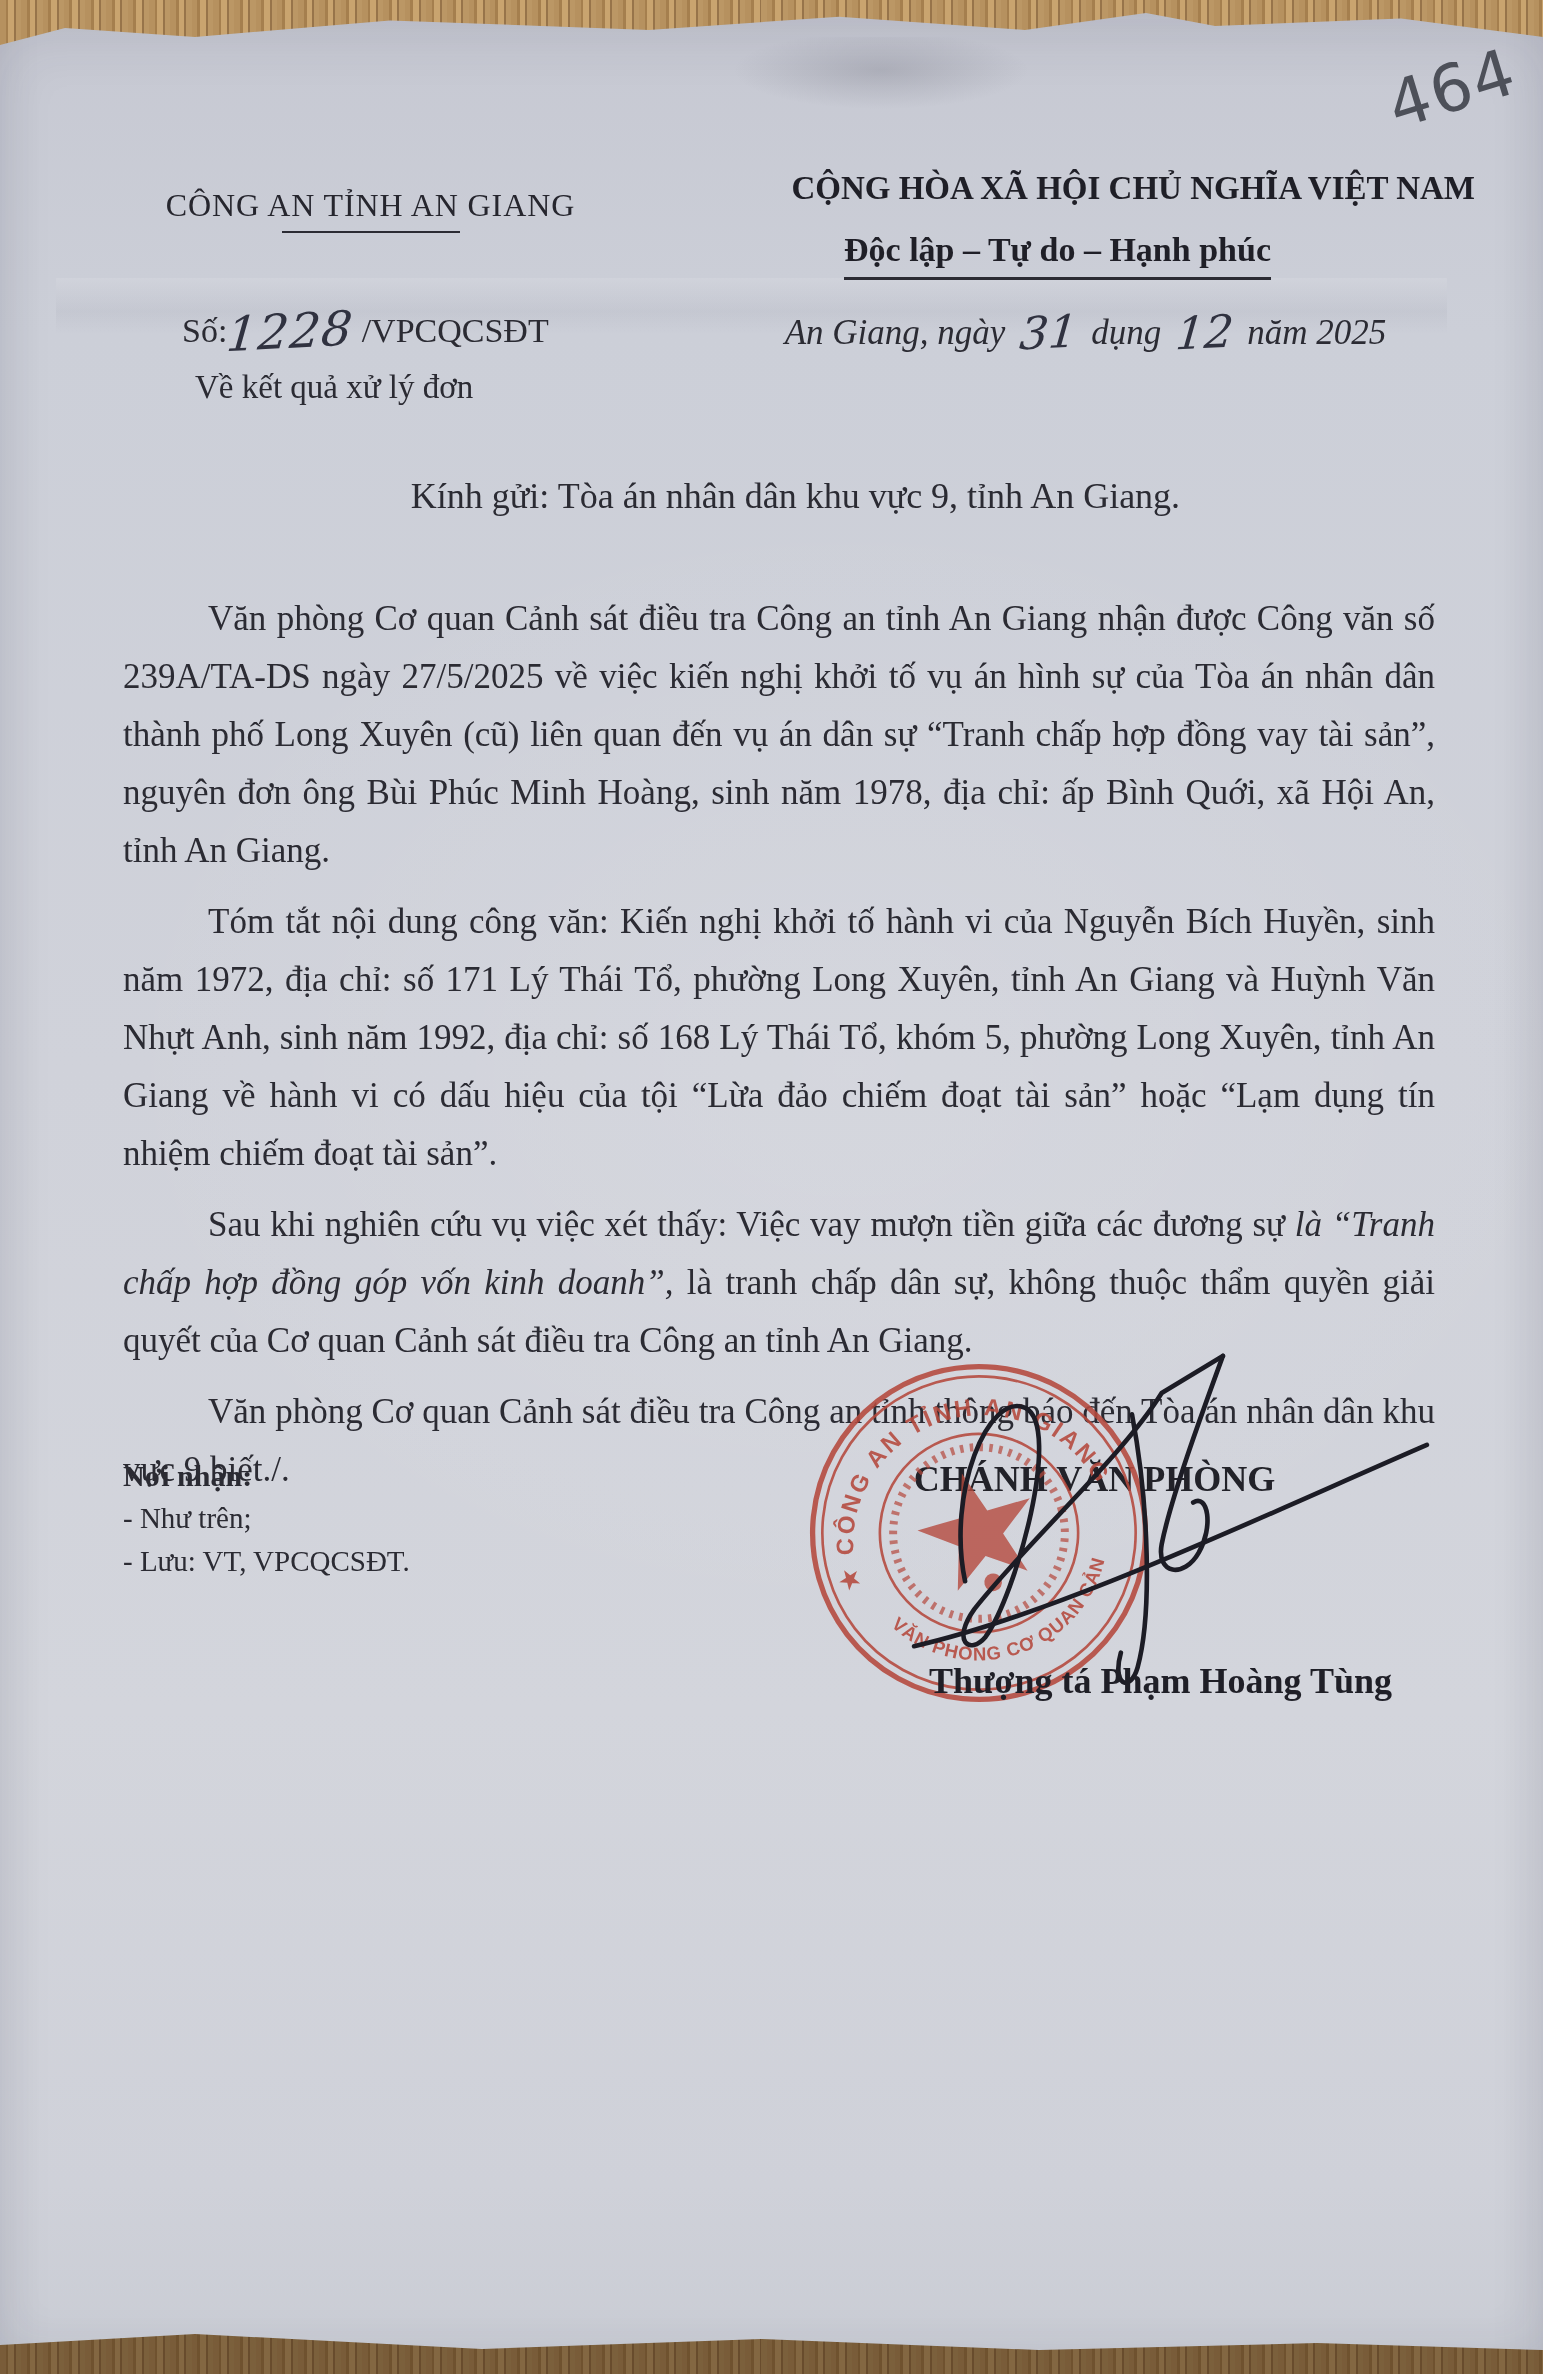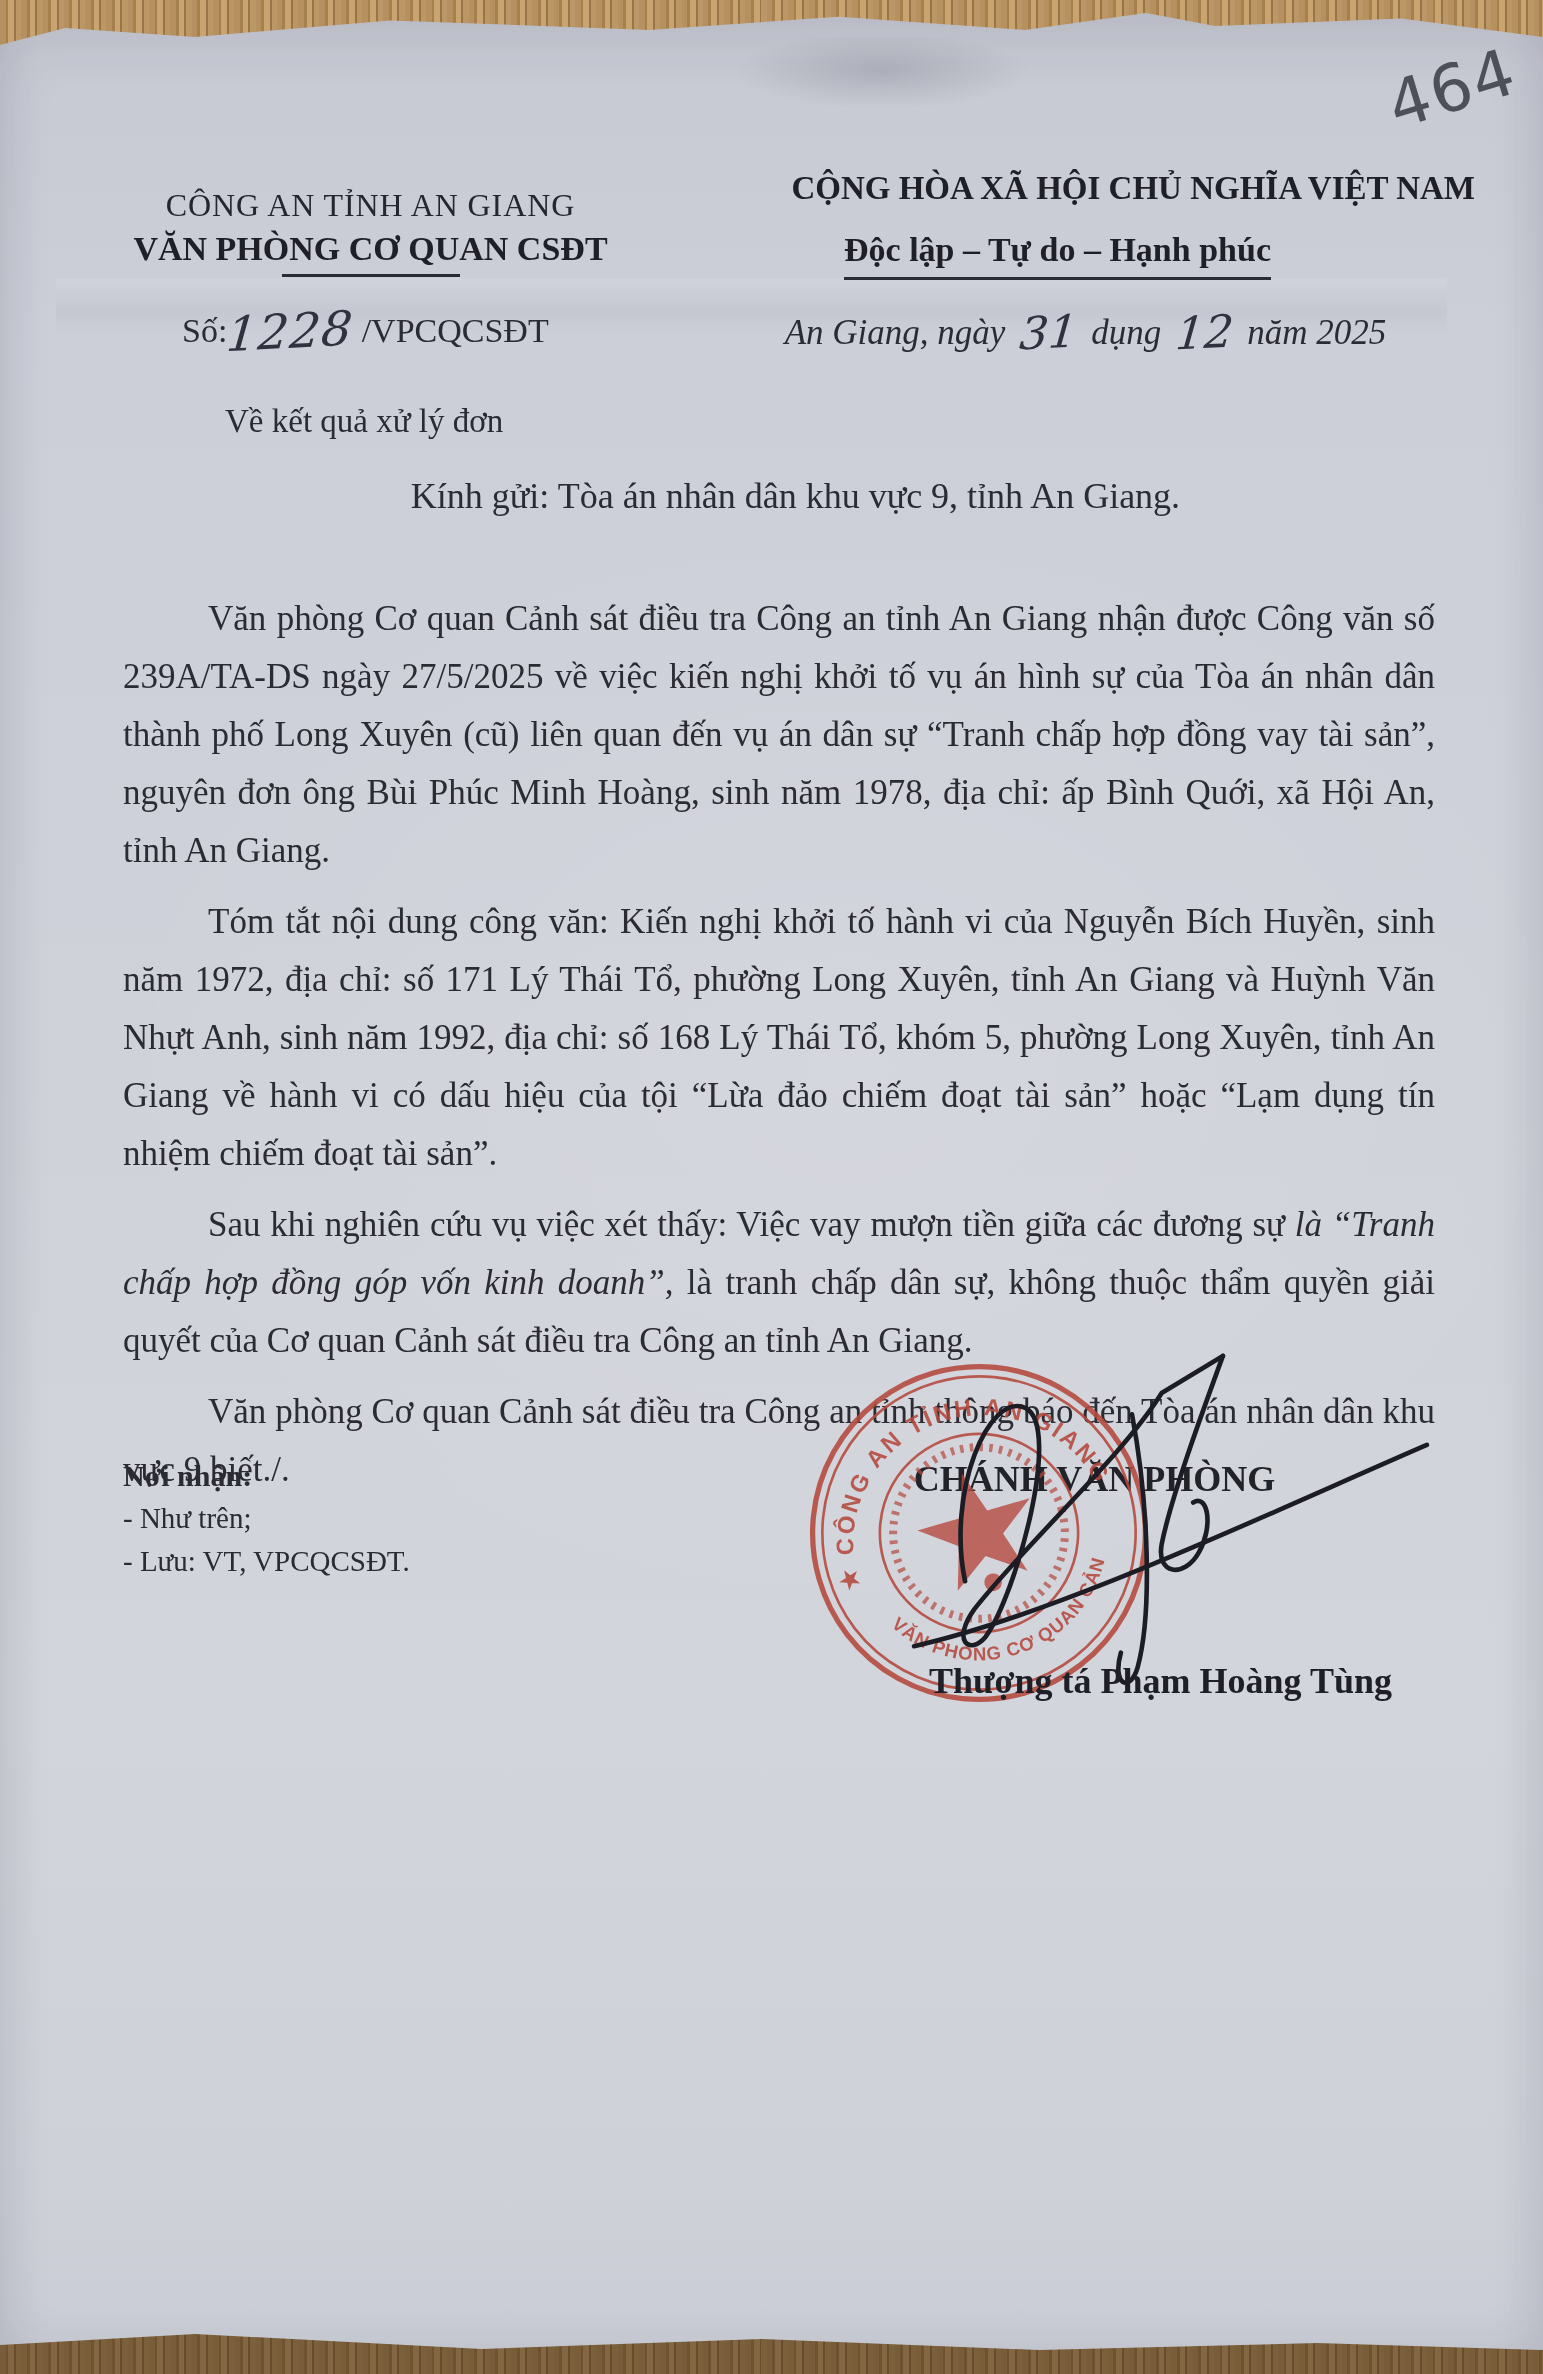--- a/index.html
+++ b/index.html
@@ -36,21 +36,21 @@
   .hdr-left .l2{font-size:34px;font-weight:bold;margin-top:5.6px;color:#1f1f27;}
   .hdr-left .rule{width:178px;height:2.8px;background:#2b2b33;margin:6.5px auto 0;}
   .hdr-right{position:absolute;left:640px;top:170px;width:835px;text-align:center;}
   .hdr-right .l1{font-size:33px;font-weight:bold;color:#1f1f27;text-align:right;}
   .hdr-right .l2{display:inline-block;font-size:34px;font-weight:bold;margin-top:7.4px;
     padding-bottom:8px;border-bottom:3.7px solid #2b2b33;color:#1f1f27;text-align:right;}
   .so-line{position:absolute;left:182px;top:312px;font-size:34px;white-space:nowrap;}
   .handwrite{display:inline-block;font-style:italic;font-family:"DejaVu Serif",serif;
     color:#303240;transform:skewX(-8deg) rotate(-3deg);}
   .so-line .handwrite{font-size:48px;line-height:0;vertical-align:-5.6px;letter-spacing:0.9px;}
-  .subject{position:absolute;left:225px;top:369px;font-size:33px;margin-top:34px;}
+  .subject{position:absolute;left:195px;top:369px;font-size:33px;}
   .date-line{position:absolute;left:770px;top:306px;width:631px;font-size:35px;font-style:italic;
     text-align:center;white-space:nowrap;}
   .date-line .handwrite{font-size:45px;vertical-align:-3.7px;margin:0 5.6px;}
   .recipient{position:absolute;left:0;top:475px;width:1543px;text-align:center;font-size:36px;padding-left:24px;}
   .body-text{position:absolute;left:123px;top:590px;width:1312px;font-size:35px;line-height:58px;
     text-align:justify;}
   .body-text p{margin:0 0 13px 0;text-indent:85px;}
   .body-text .italic{font-style:italic;}
   .noi-nhan{position:absolute;left:123px;top:1454px;font-size:29px;line-height:43px;}
   .noi-nhan .title{font-weight:bold;font-size:30px;}
@@ -69,21 +69,20 @@
   <div class="wood-bottom-shade"></div>
 
   <div class="paper"></div>
   <div class="crease1"></div>
   <div class="crease2"></div>
 
   <div class="corner-number">464</div>
 
   <div class="hdr-left">
     <div class="l1">CÔNG AN TỈNH AN GIANG</div>
-    <div class="l2">VĂN PHÒNG CƠ QUAN CSĐT</div>
     <div class="rule"></div>
   </div>
 
   <div class="hdr-right">
     <div class="l1">CỘNG HÒA XÃ HỘI CHỦ NGHĨA VIỆT NAM</div><br>
     <span class="l2">Độc lập – Tự do – Hạnh phúc</span>
   </div>
 
   <div class="so-line">
     <span>Số:</span><span class="handwrite">1228</span> <span>/VPCQCSĐT</span>

